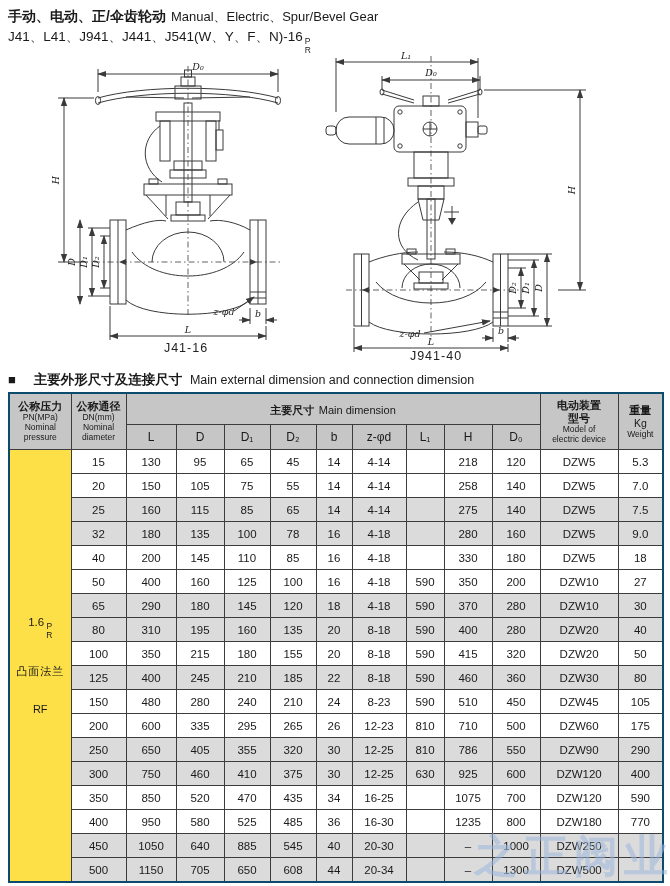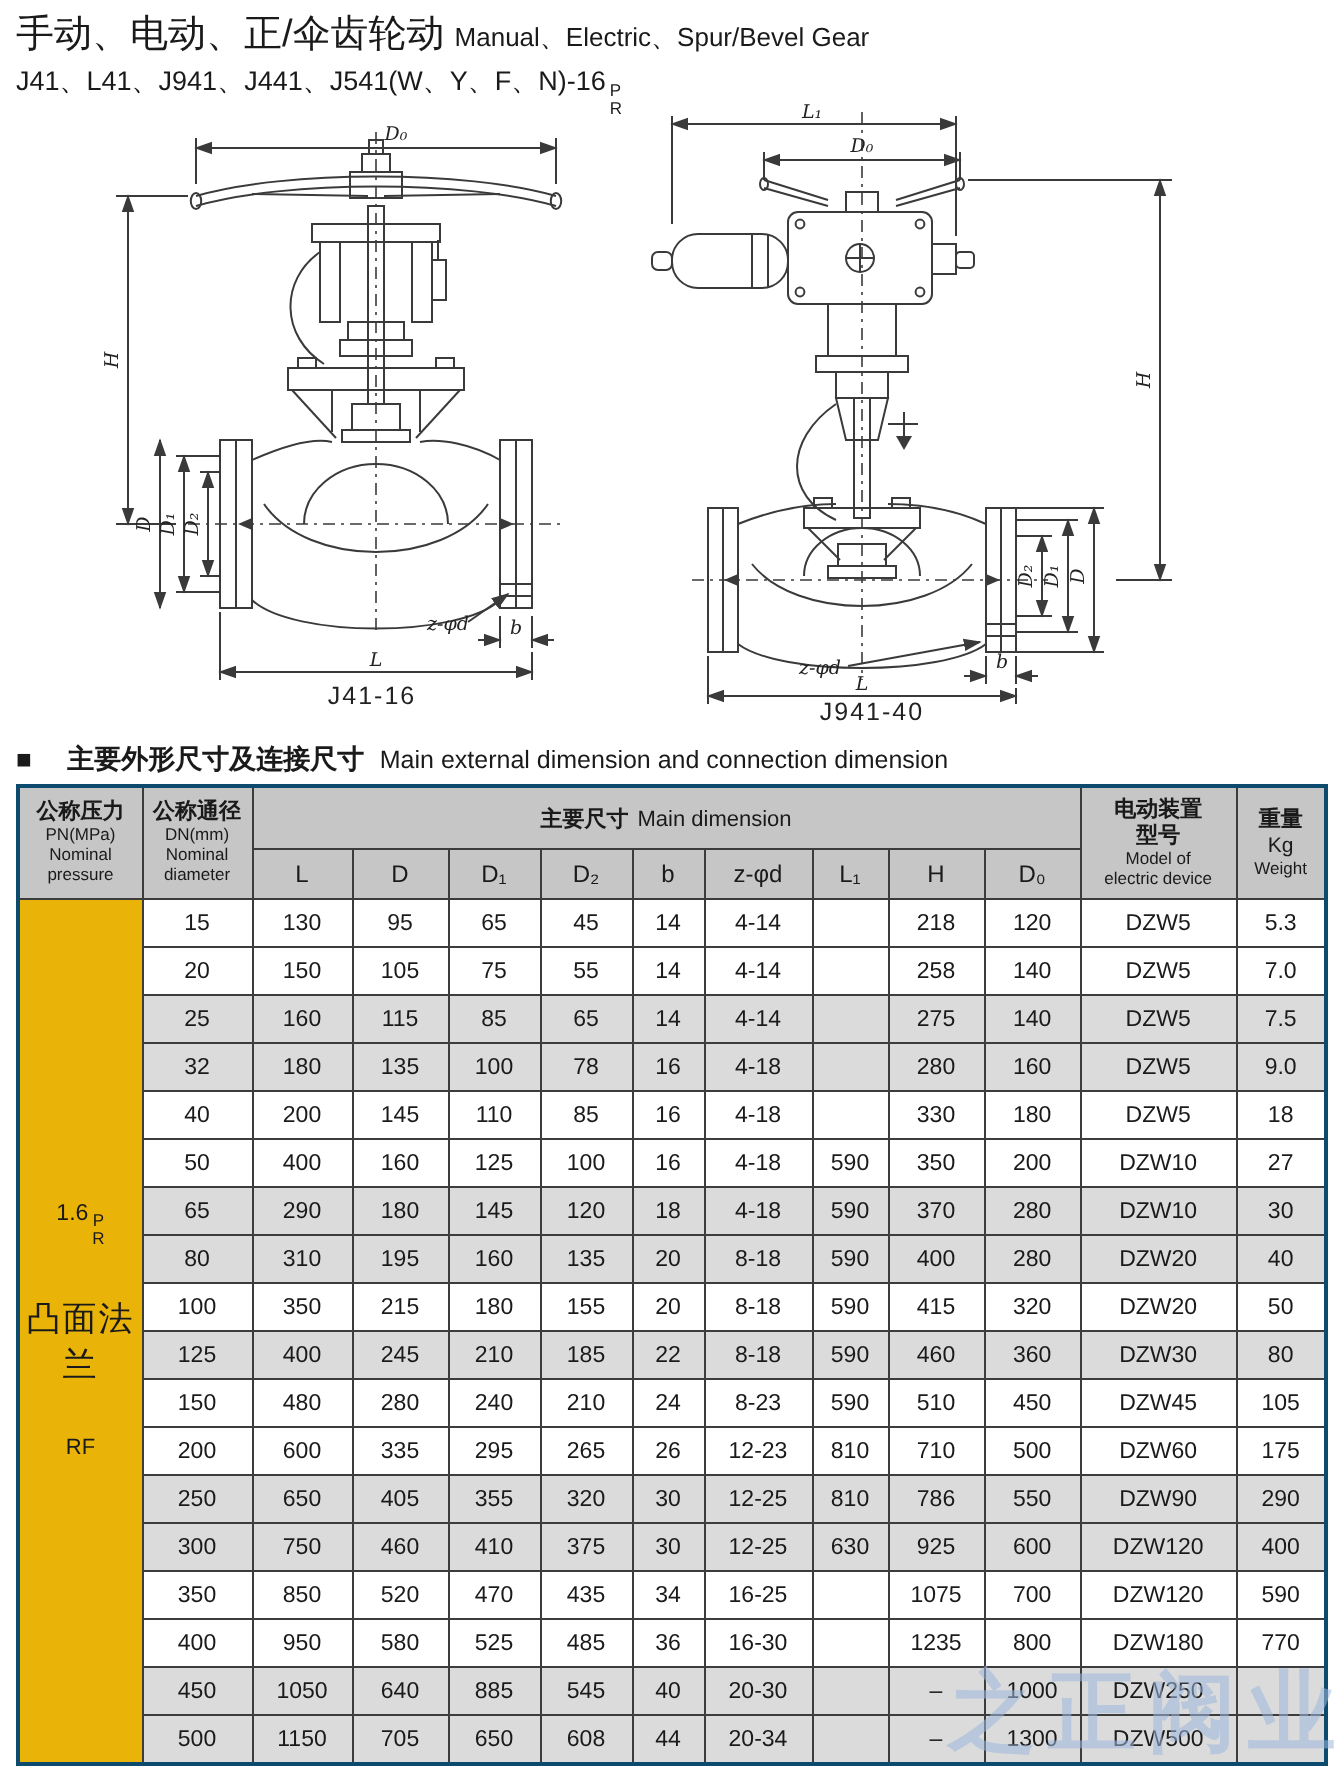--- a/index.html
+++ b/index.html
@@ -1,21 +1,21 @@
 <!DOCTYPE html>
 <html><head>
 <meta charset="utf-8">
 <style>
   html,body{margin:0;padding:0;background:#fff;}
   .page{position:relative;width:670px;height:886px;background:#ffffff;overflow:hidden;
         font-family:"Liberation Sans",sans-serif;color:#1a1a1a;}
 
   
   .title-block{position:absolute;left:8px;top:6px;width:640px;line-height:1.25;}
-  .t1 .zh{font-weight:normal;font-size:19px;}
+  .t1 .zh{font-weight:bold;font-size:14px;}
   .t1 .en{font-size:13px;margin-left:5px;}
   .t2{font-size:13.5px;margin-top:3px;}
   .pr-stack{display:inline-flex;flex-direction:column;font-size:8.5px;line-height:1.05;
             vertical-align:-3px;margin-left:2px;}
 
   
   .dw{position:absolute;}
   .dw-left{left:48px;top:56px;width:270px;height:297px;}
   .dw-right{left:318px;top:50px;width:300px;height:312px;}
   svg line,svg path,svg rect,svg ellipse,svg circle{stroke:#3a3a3a;fill:none;stroke-width:1;}
@@ -37,23 +37,23 @@
   th,td{border:1px solid #3c3c3c;text-align:center;vertical-align:middle;padding:0;overflow:hidden;}
   thead th{background:#c6c6c6;font-weight:normal;}
   .h1 th{height:30px;}
   .h2 th{height:24px;font-size:12px;}
   .h1 .zh{display:block;font-size:11px;font-weight:bold;line-height:1.2;}
   .h1 .kg{display:block;font-size:10.5px;line-height:1.2;}
   .h1 .sm{display:block;font-size:8.5px;line-height:1.15;}
   .h1 .en2{font-size:11px;}
   tbody td{height:23px;font-size:11.5px;}
   tr.shaded td{background:#dbdbdb;}
-  td.pressure-cell{background:#eab308;font-size:11px;}
+  td.pressure-cell{background:#fde047;font-size:11px;}
   .pressure-cell .pn{font-size:11.5px;margin-bottom:24px;}
-  .pressure-cell .fl{font-size:17px;letter-spacing:1px;margin-bottom:24px;}
+  .pressure-cell .fl{font-size:11px;letter-spacing:1px;margin-bottom:24px;}
   .pressure-cell .rf{font-size:11px;text-align:center;}
 
   
   .watermark{position:absolute;right:-4px;bottom:0px;font-size:44px;font-weight:bold;
              font-family:"DejaVu Sans",sans-serif;color:#9db8dc;opacity:.55;
              letter-spacing:6px;pointer-events:none;z-index:3;}
 </style>
 </head>
 <body>
 

